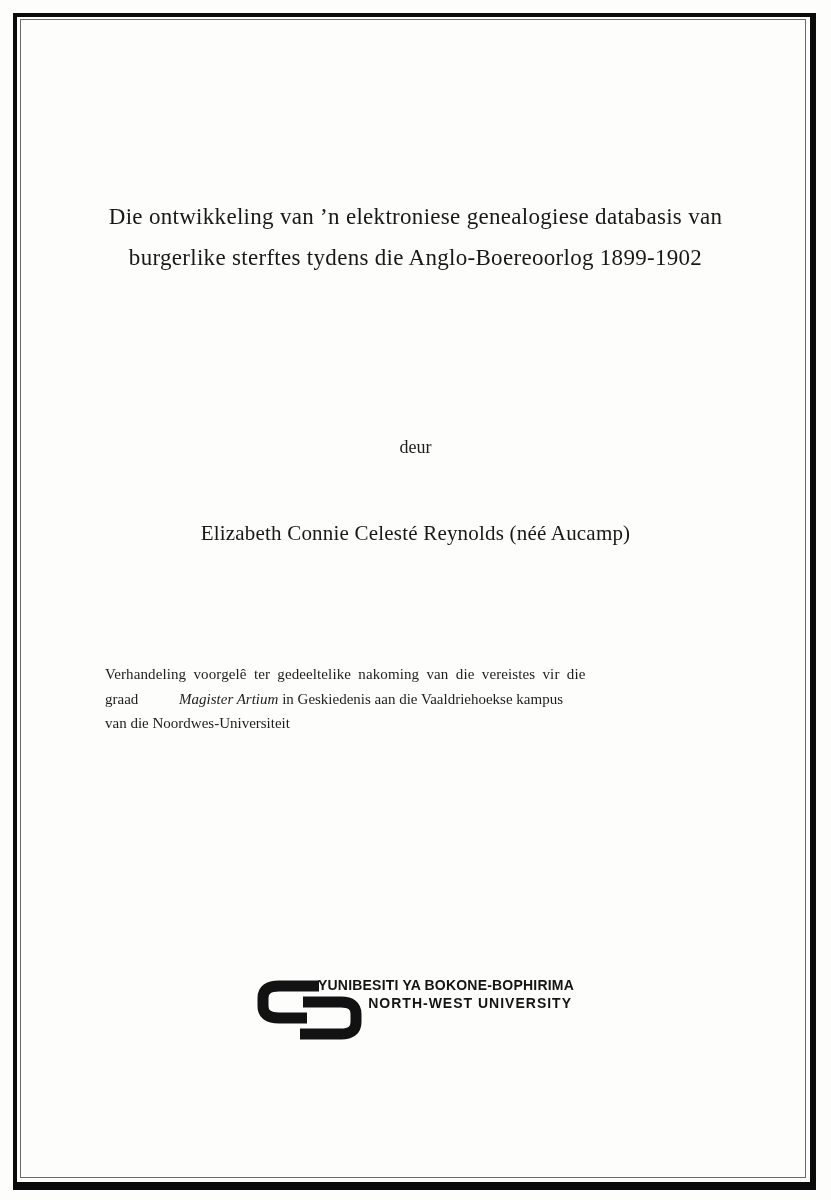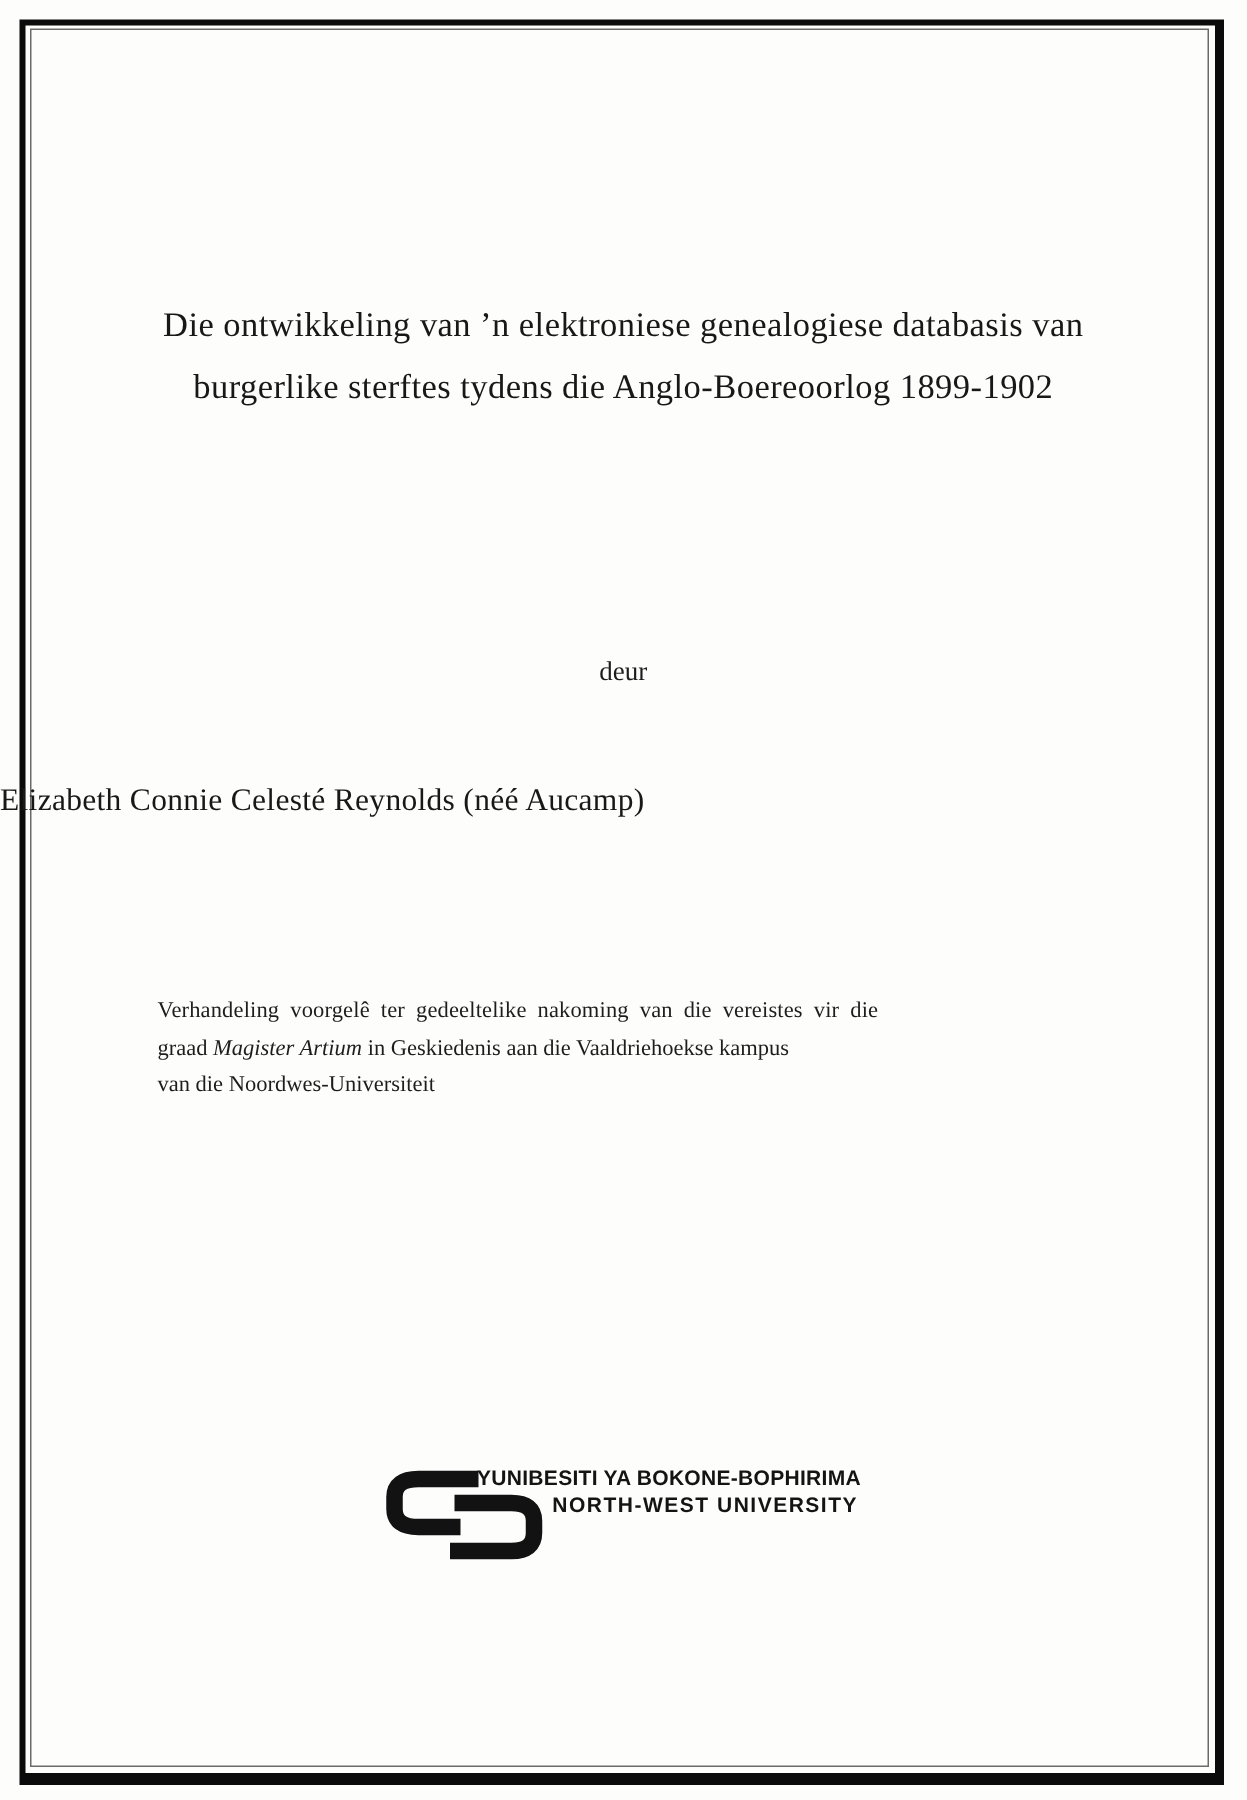--- a/index.html
+++ b/index.html
@@ -35,35 +35,35 @@
   .byline-deur {
     position: absolute;
     top: 437px; left: 0; right: 0;
     text-align: center;
     font-size: 18px;
     color: #1d1d1d;
   }
   .byline-author {
     position: absolute;
     top: 521px; left: 0; right: 0;
-    text-align: left;
+    text-align: center;
     font-size: 21px;
     letter-spacing: 0.2px;
     color: #181818;
   }
   .statement {
     position: absolute;
     top: 662px; left: 105px;
     width: 634px;
     font-size: 15px;
     line-height: 24.5px;
     color: #1d1d1d;
   }
   .statement .justified { word-spacing: 3.5px; letter-spacing: 0.1px; }
-  .statement .ital { font-style: italic; }
+  .statement .ital { font-style: italic; margin-left: 37px; }
   .footer-block {
     position: absolute;
     top: 886px; left: 105px;
     font-size: 19px;
     line-height: 26px;
     color: #1b1b1b;
   }
   .logo {
     position: absolute;
     top: 975px; left: 257px;

